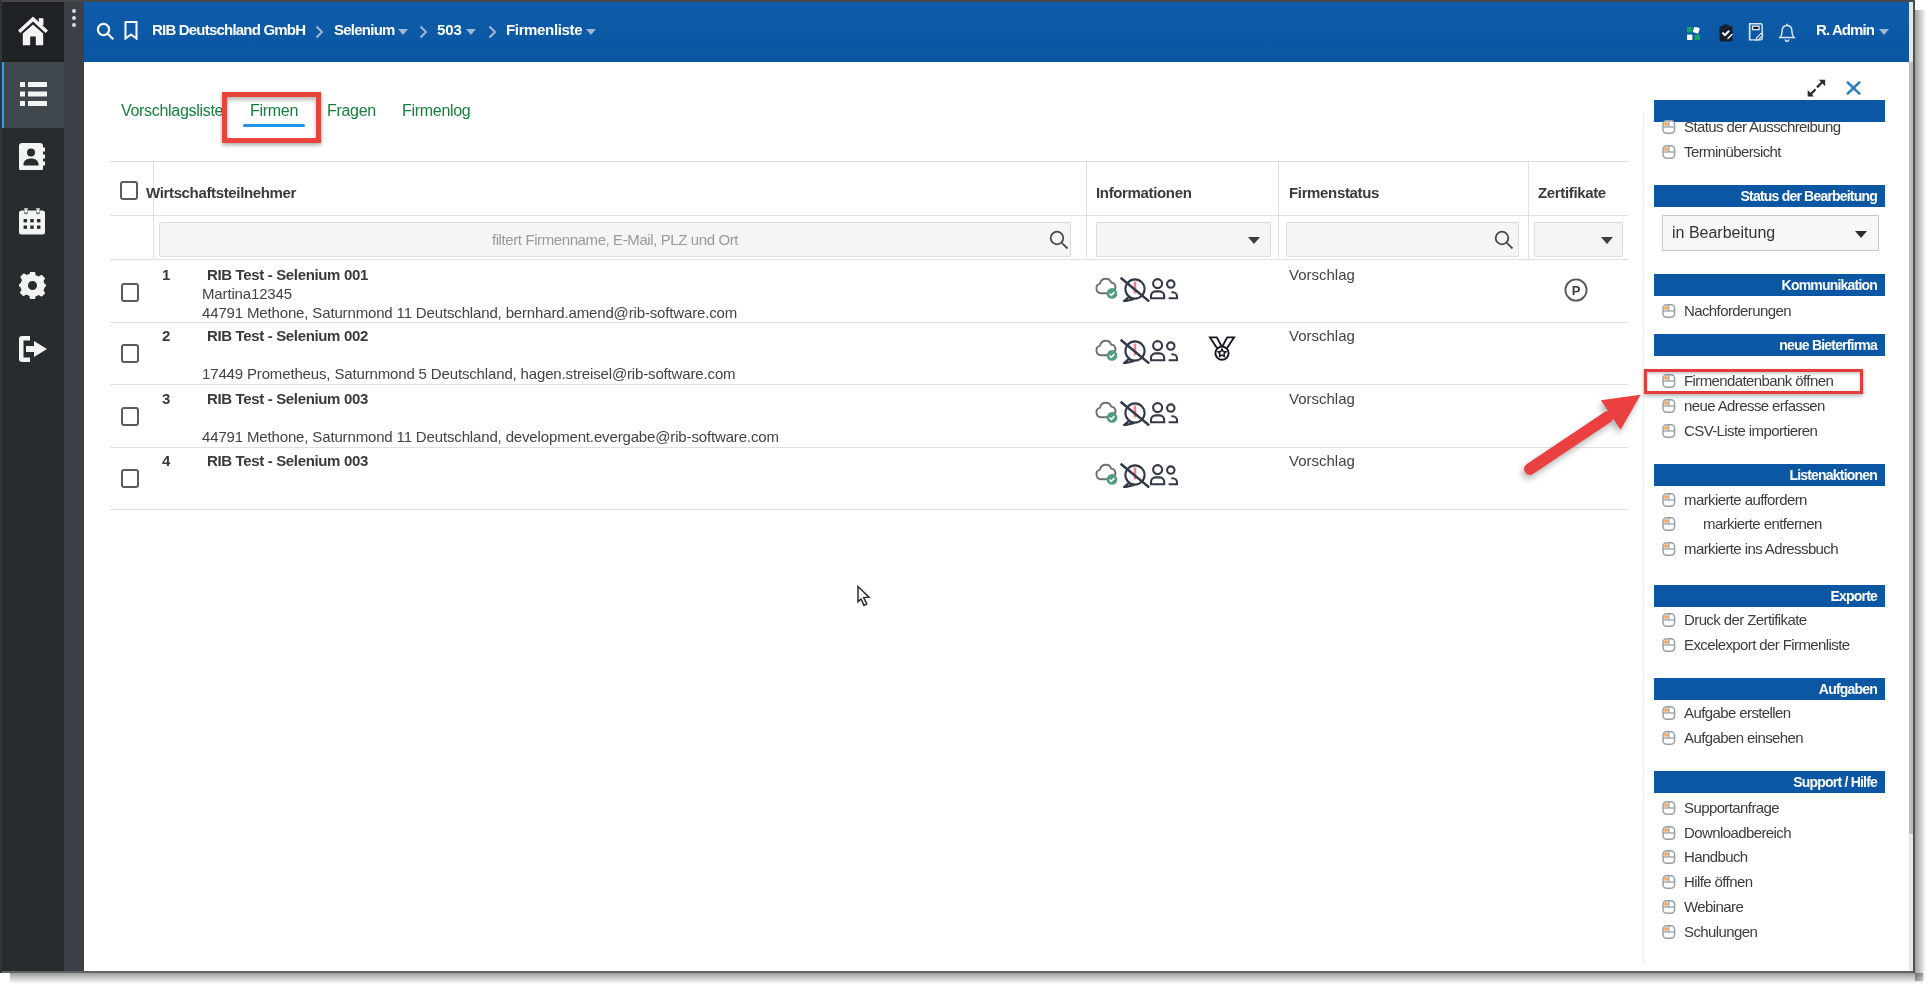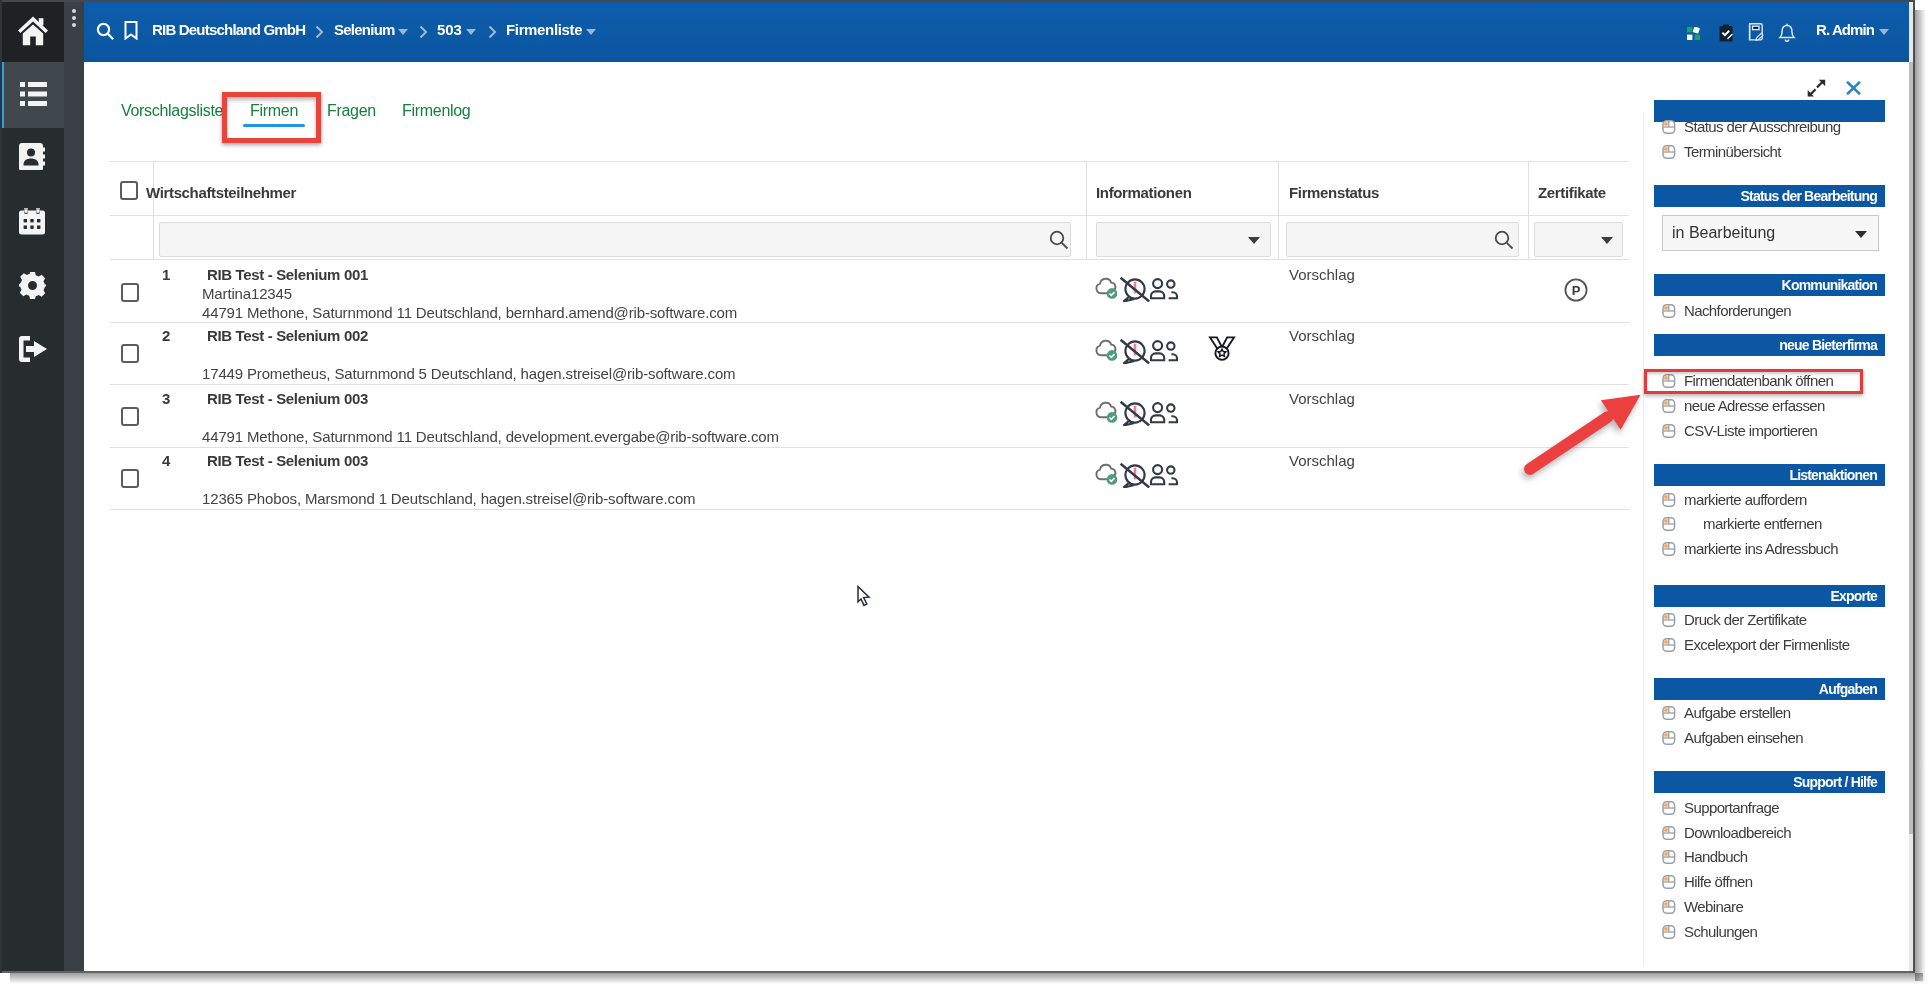--- a/index.html
+++ b/index.html
@@ -256,20 +256,21 @@
   <div class="vline" style="left:1278px;top:161px;height:98px;"></div>
   <div class="vline" style="left:1528px;top:161px;height:98px;"></div>
 
   <div class="cbx" style="left:120px;top:181px;"></div>
   <div class="thead" style="left:146px;top:184px;">Wirtschaftsteilnehmer</div>
   <div class="thead" style="left:1096px;top:184px;">Informationen</div>
   <div class="thead" style="left:1289px;top:184px;">Firmenstatus</div>
   <div class="thead" style="left:1538px;top:184px;">Zertifikate</div>
 
   <div class="fbox" style="left:159px;width:912px;"></div>
+  <div class="abs" style="left:159px;top:222px;width:912px;height:35px;line-height:35px;text-align:center;font-size:15px;color:#9a9a9a;letter-spacing:-0.4px;">filtert Firmenname, E-Mail, PLZ und Ort</div>
   <div id="ic-mag1" class="abs" style="left:1049px;top:230px;">
     <svg width="20" height="20" viewBox="0 0 20 20" fill="none" stroke="#4a4a4a" stroke-width="1.8">
         <circle cx="8" cy="8" r="6.3"></circle>
         <line x1="12.8" y1="12.8" x2="18.5" y2="18.5"></line>
       </svg>
   </div>
   <div class="fbox" style="left:1096px;width:175px;"></div>
   <div class="abs" style="left:1248px;top:237px;width:0;height:0;border-left:6px solid transparent;border-right:6px solid transparent;border-top:7px solid #3c3c3c;"></div>
   <div class="fbox" style="left:1286px;width:233px;"></div>
   <div id="ic-mag2" class="abs" style="left:1494px;top:230px;">
@@ -295,21 +296,20 @@
   <div class="vorschlag" style="top:327px;">Vorschlag</div>
 
   <div class="rownum" style="left:162px;top:390px;">3</div>
   <div class="rowname" style="left:207px;top:390px;text-align:center;">RIB Test - Selenium 003</div>
   <div class="rowtxt" style="left:202px;top:428px;">44791 Methone, Saturnmond 11 Deutschland, development.evergabe@rib-software.com</div>
   <div class="cbx" style="left:121px;top:407px;"></div>
   <div class="vorschlag" style="top:390px;">Vorschlag</div>
 
   <div class="rownum" style="left:162px;top:452px;">4</div>
   <div class="rowname" style="left:207px;top:452px;">RIB Test - Selenium 003</div>
-  <div class="rowtxt" style="left:202px;top:490px;">12365 Phobos, Marsmond 1 Deutschland, hagen.streisel@rib-software.com</div>
   <div class="cbx" style="left:121px;top:469px;"></div>
   <div class="vorschlag" style="top:452px;">Vorschlag</div>
 
   <svg class="abs rowicons" style="left:1094px;top:276px;">
       <use href="#g-rowicons"></use>
     </svg>
   <svg class="abs rowicons" style="left:1094px;top:338px;">
       <use href="#g-rowicons"></use>
     </svg>
   <svg class="abs rowicons" style="left:1094px;top:400px;">

